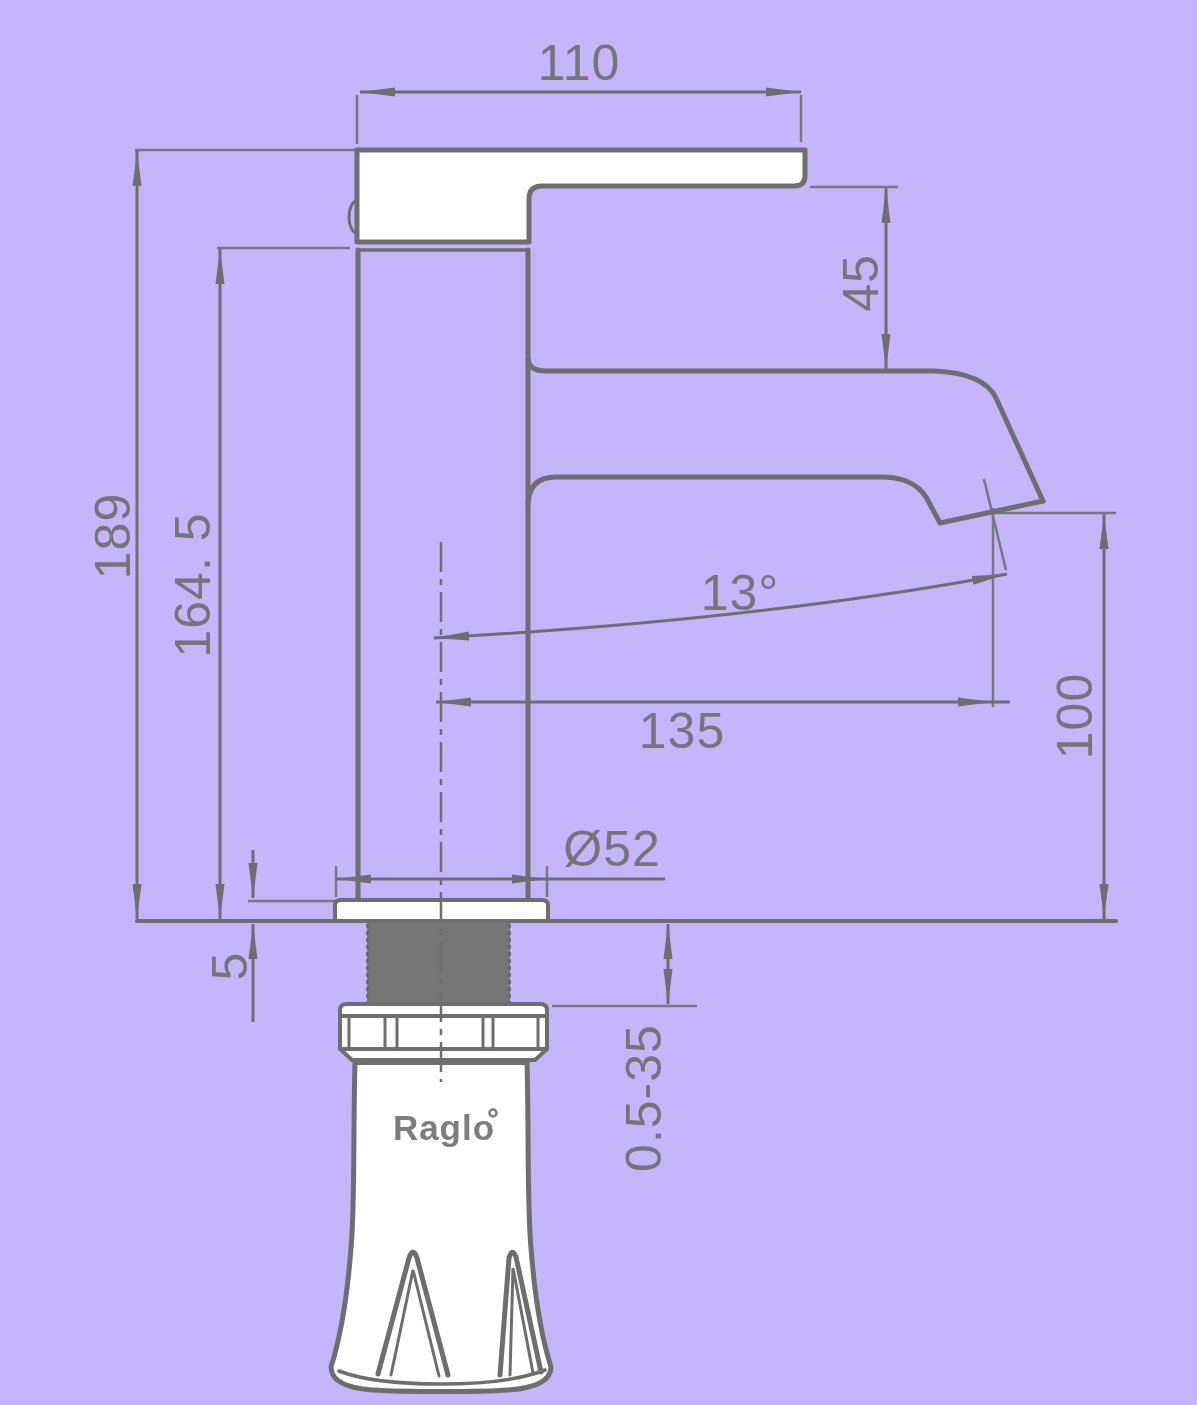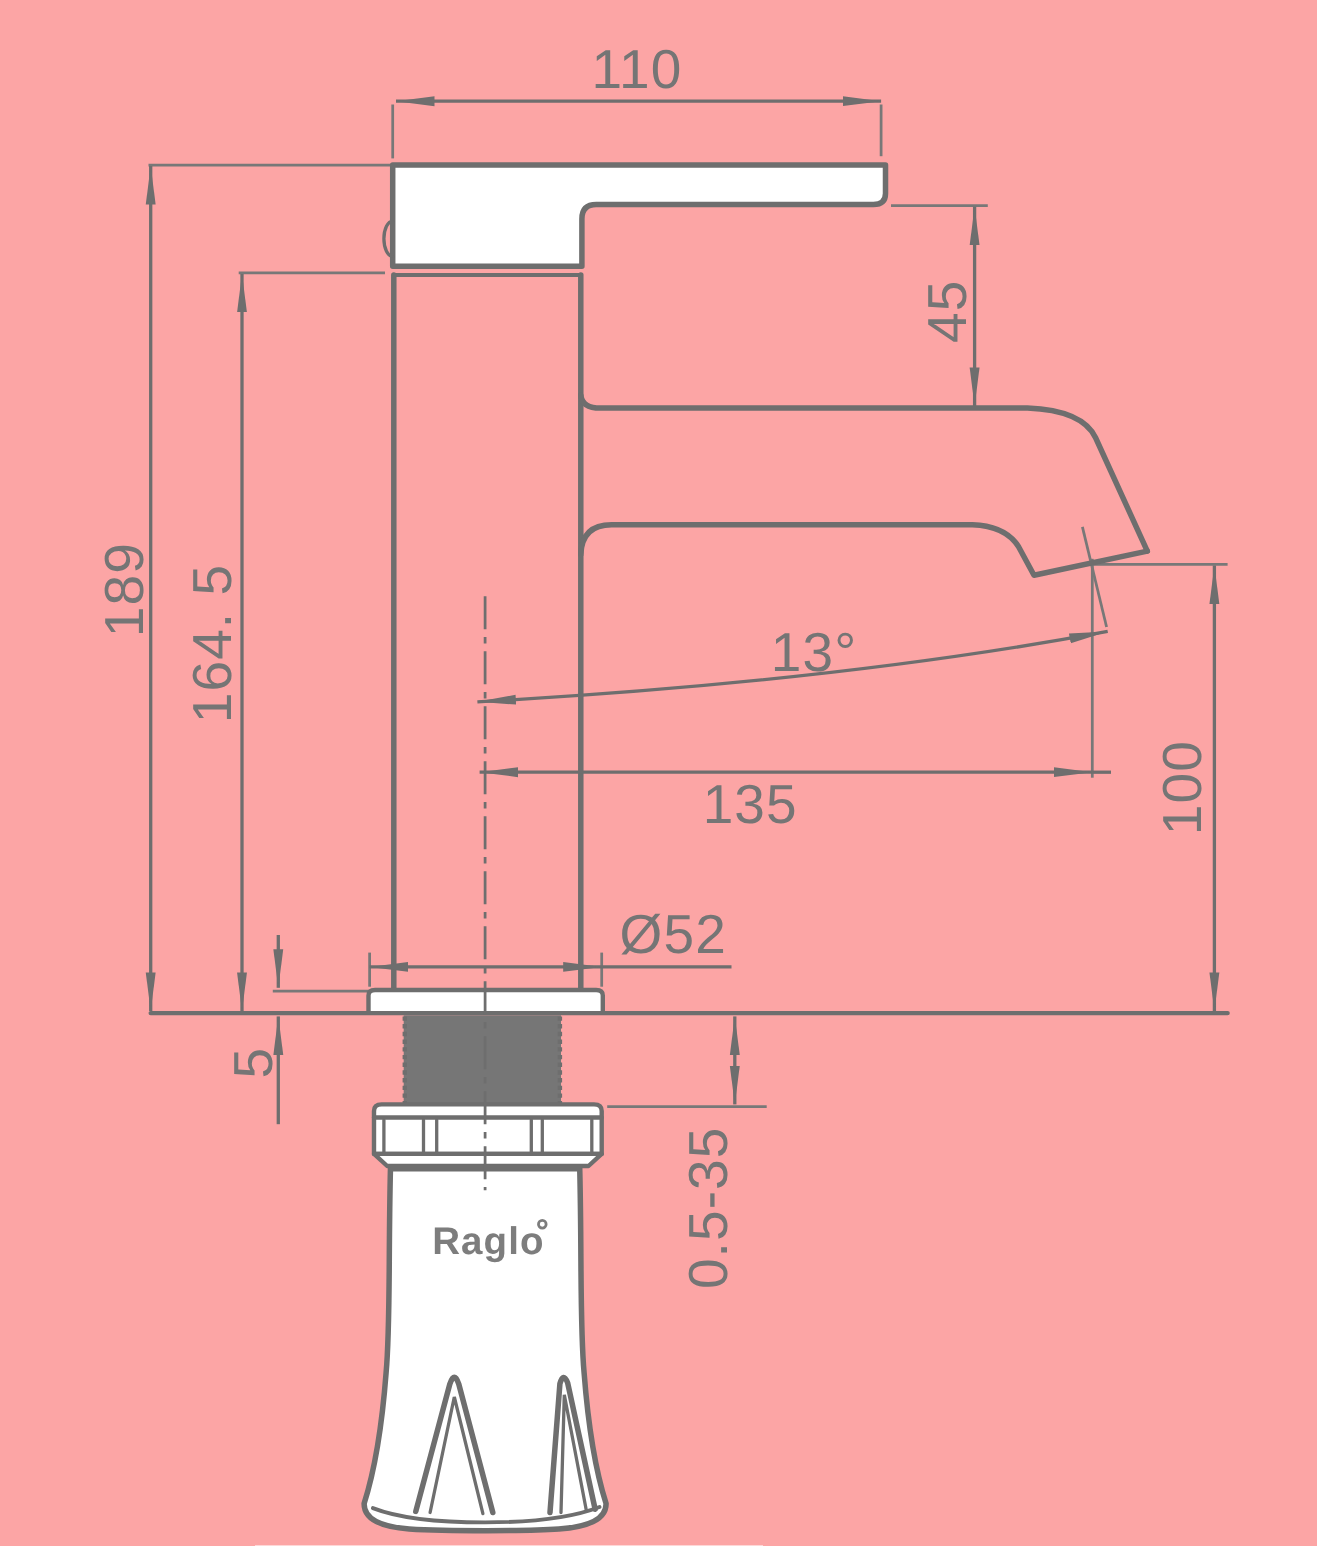--- a/index.html
+++ b/index.html
@@ -1,16 +1,16 @@
 <!DOCTYPE html>
 <html><head>
 <meta charset="utf-8">
 <style>
   html,body{margin:0;padding:0;background:#ffffff;}
-  .canvas{position:relative;width:1197px;height:1405px;background:#fca5a5;overflow:hidden;
+  .canvas{position:relative;width:1197px;height:1405px;background:#c4b5fd;overflow:hidden;
           font-family:"Liberation Sans", sans-serif;}
   svg{position:absolute;left:0;top:0;}
   .outline{stroke:#6e6e6e;stroke-width:5;fill:none;stroke-linecap:round;stroke-linejoin:round;}
   .outline-f{stroke:#6e6e6e;stroke-width:5;fill:#ffffff;stroke-linejoin:round;}
   .outline4{stroke:#6e6e6e;stroke-width:4;fill:none;stroke-linecap:round;}
   .outline4f{stroke:#6e6e6e;stroke-width:4;fill:#ffffff;stroke-linejoin:round;}
   .thin{stroke:#6e6e6e;stroke-width:3;fill:none;stroke-linecap:round;}
   .dim{stroke:#6e6e6e;stroke-width:3;fill:none;}
   .ext{stroke:#787878;stroke-width:2.5;fill:none;}
   .dimtext{fill:#757575;font-size:50px;letter-spacing:1px;}

